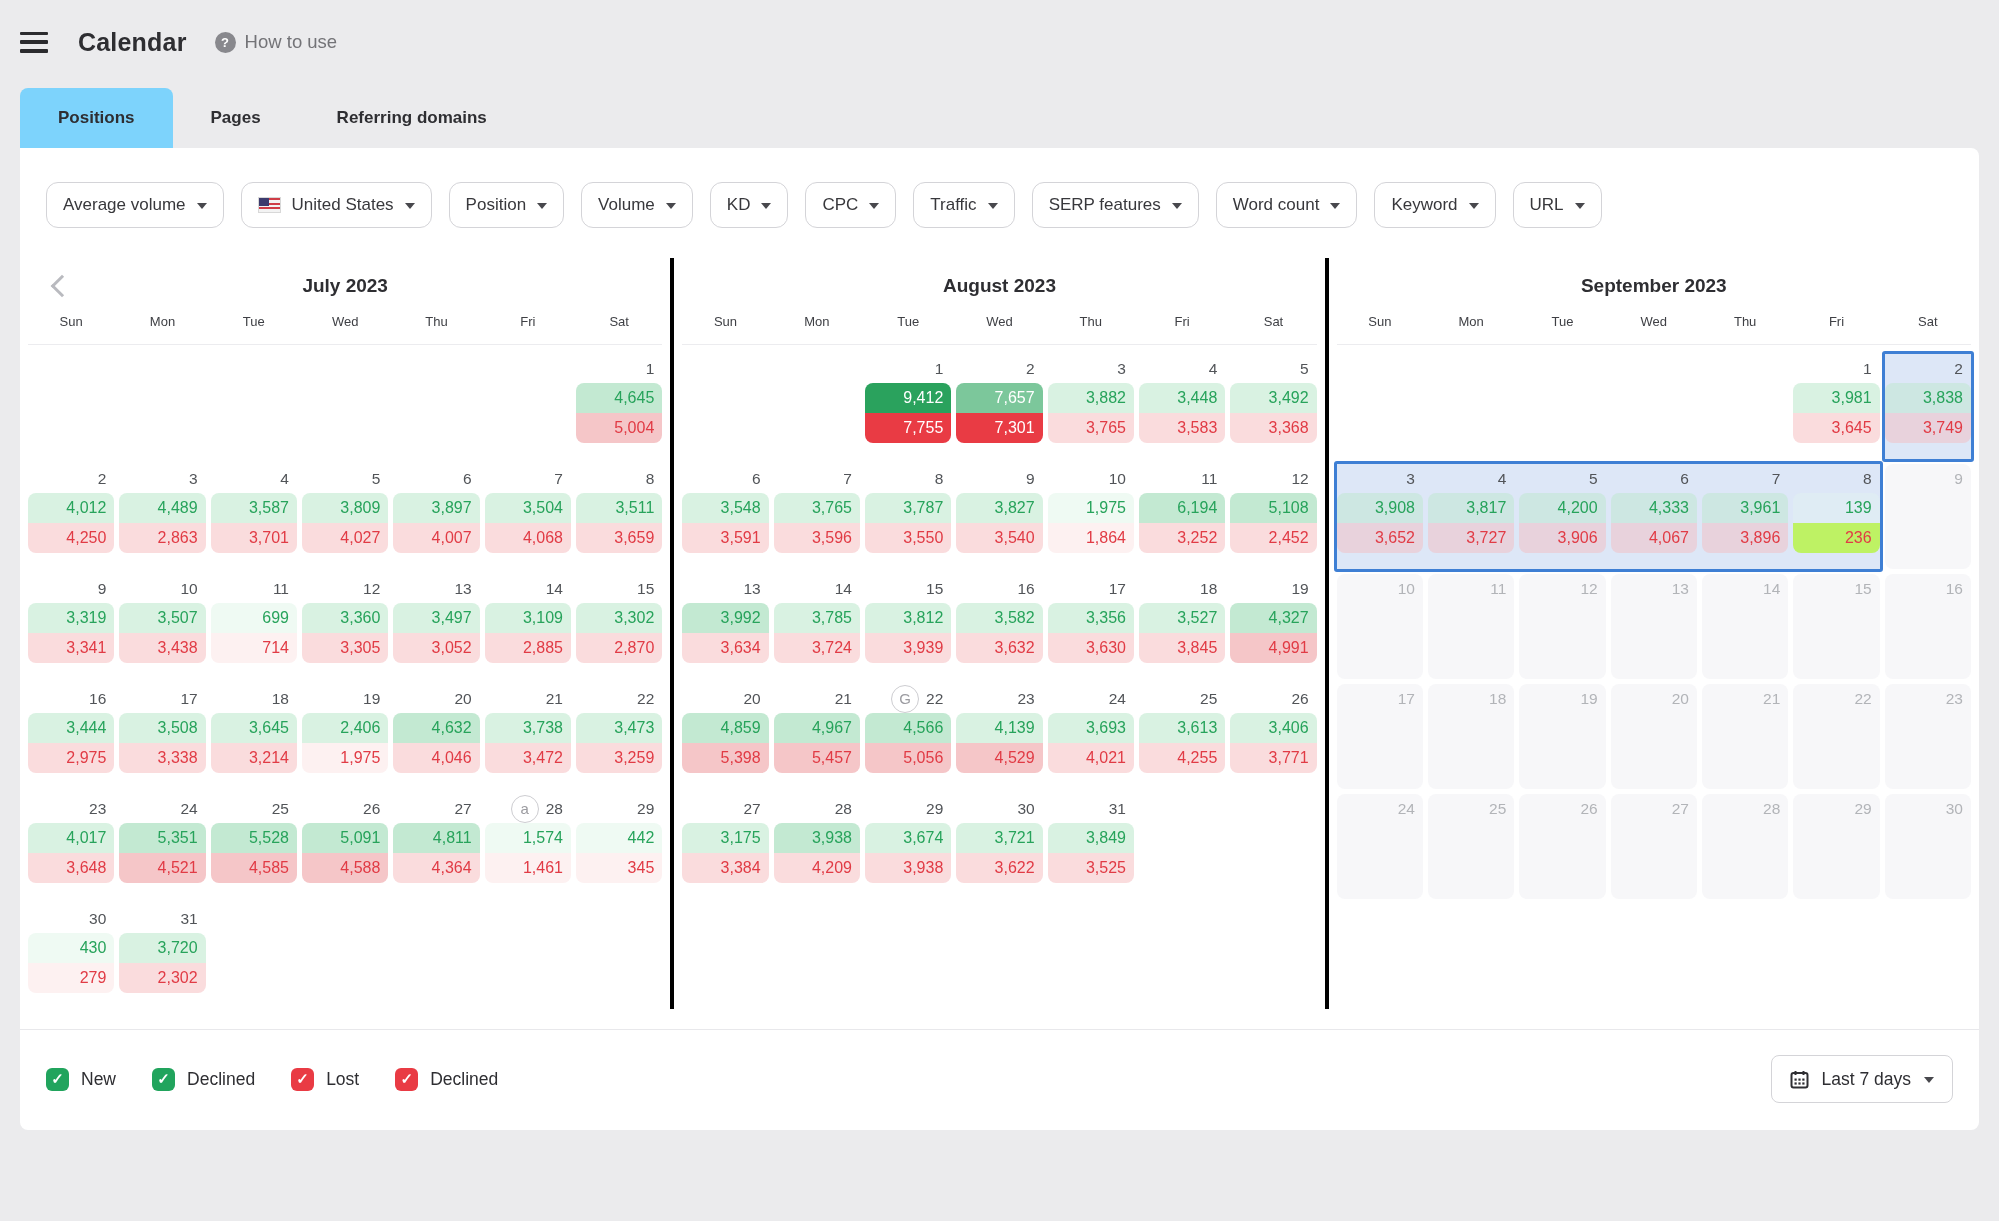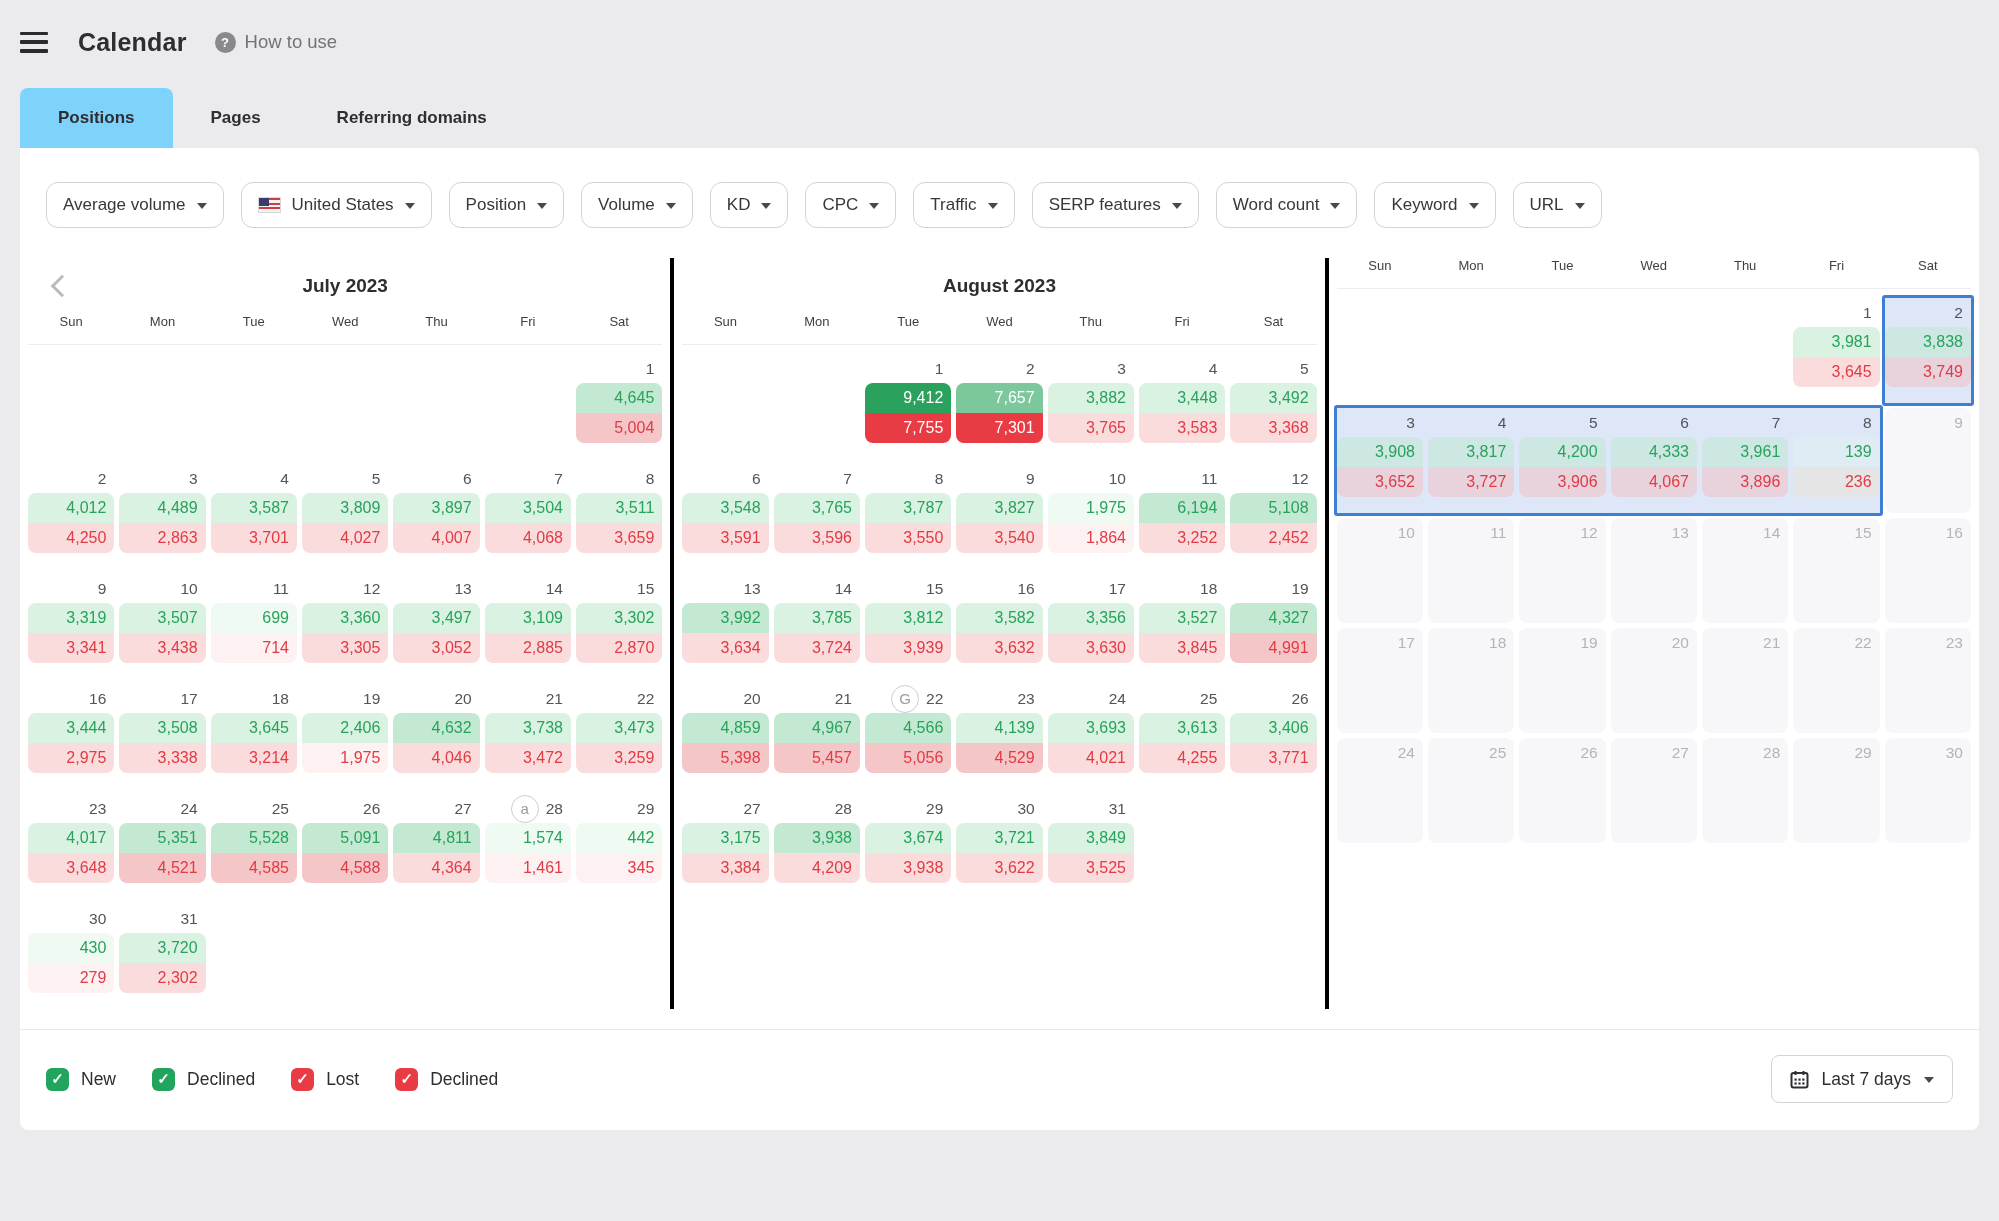--- a/index.html
+++ b/index.html
@@ -53,21 +53,21 @@
   .pg.g3{background:#7cc79b;color:#fff;}
   .pg.g4{background:#2aa25d;color:#fff;}
   .pr.r0{background:#fdf1f1;}
   .pr.r1{background:#fadcdd;}
   .pr.r2{background:#f5c6c8;}
   .pr.r4{background:#e93b44;color:#fff;}
   .sel-box{z-index:0;background:#dde7f7;border:3px solid #3e7fd4;border-radius:3px;margin:-3px;}
   .cell.sel .pg.g1{background:#cde7e2;}
   .cell.sel .pr.r1{background:#e8d2dc;}
   .cell.sel .pg.g0{background:#dfecf4;}
-  .cell.sel .pr.r0{background:#e5e5e5;}
+  .cell.sel .pr.r0{background:#bef264;}
   .mini-icon{width:28px;height:28px;border-radius:50%;border:1.5px solid #cdcdd1;color:#9b9ba0;font-size:15px;display:flex;align-items:center;justify-content:center;background:#fff;box-sizing:border-box;}
 
   
   .cal-footer{border-top:1px solid #e8e8eb;margin-top:20px;display:flex;justify-content:space-between;align-items:center;padding:25px 26px 27px 26px;}
   .legend{display:flex;gap:36px;}
   .leg-item{display:flex;align-items:center;gap:12px;font-size:17.5px;color:#2e2e32;cursor:pointer;}
   .cb{width:23px;height:23px;border-radius:6px;display:flex;align-items:center;justify-content:center;color:#fff;font-size:15px;font-weight:bold;}
   .cb.green{background:#21a45d;}
   .cb.red{background:#e93b44;}
   .range-btn{display:flex;align-items:center;gap:13px;border:1px solid #d4d4d8;border-radius:8px;height:48px;padding:0 18px;font-size:17.5px;color:#2e2e32;background:#fff;cursor:pointer;}
@@ -608,20 +608,23 @@
             <div class="cell" style="grid-area: 5 / 5;">
               <div class="num-row">
                 <span class="dnum">31</span>
               </div>
               <div class="pill pg g1">3,849</div>
               <div class="pill pr r1">3,525</div>
             </div>
           </div>
         </div>
         <div class="month">
+          <div class="month-head">
+            <div class="month-title">September 2023</div>
+          </div>
           <div class="weekdays">
             <span class="wd">Sun</span>
             <span class="wd">Mon</span>
             <span class="wd">Tue</span>
             <span class="wd">Wed</span>
             <span class="wd">Thu</span>
             <span class="wd">Fri</span>
             <span class="wd">Sat</span>
           </div>
           <div class="grid">

